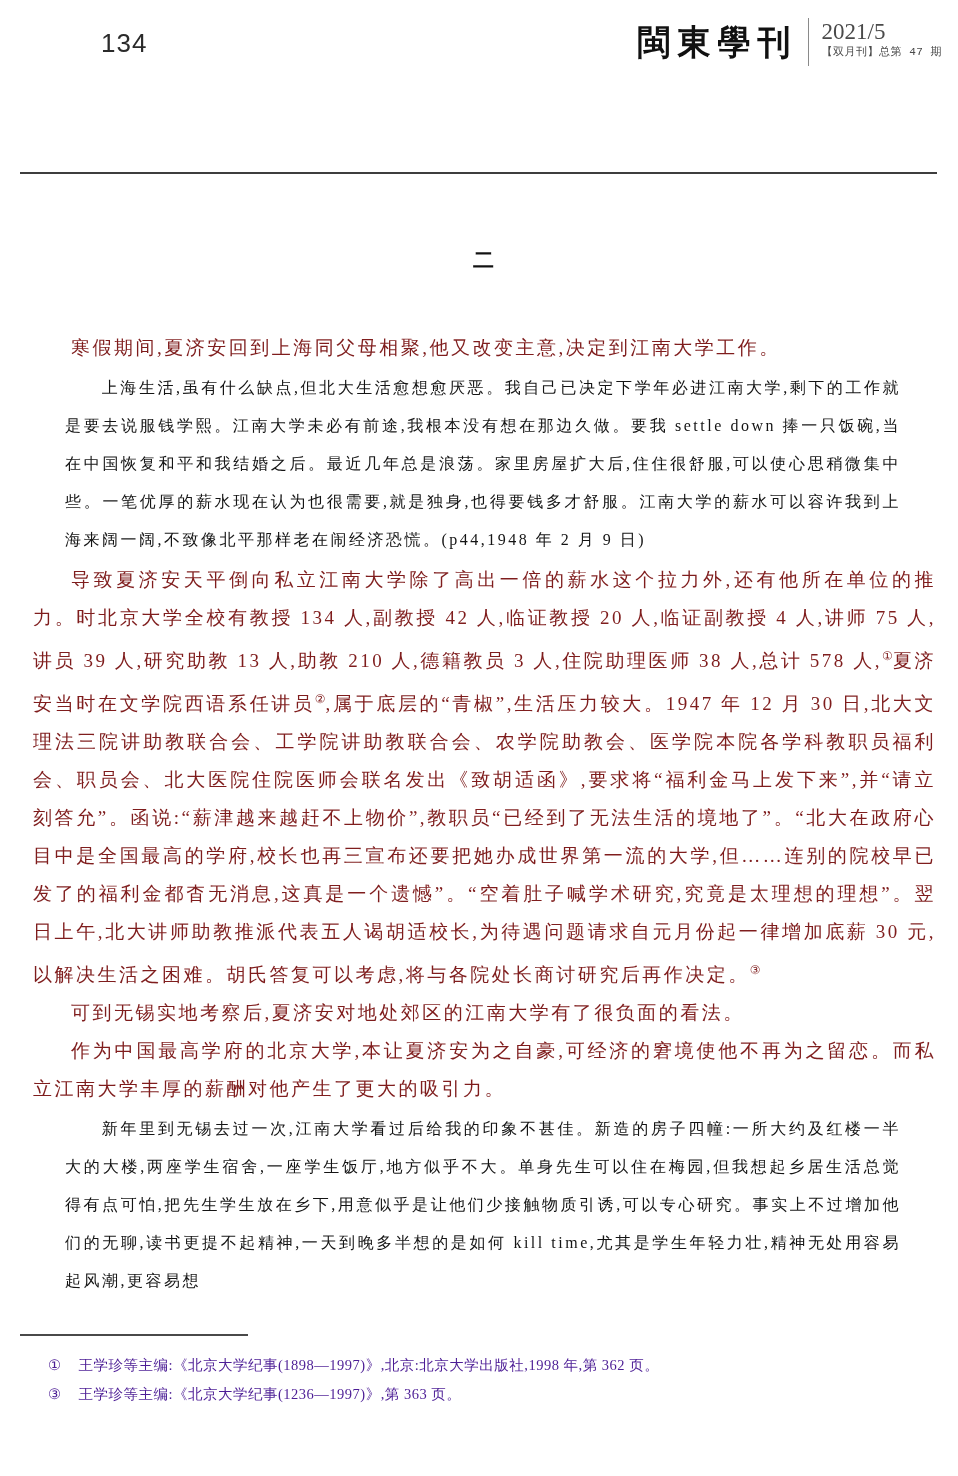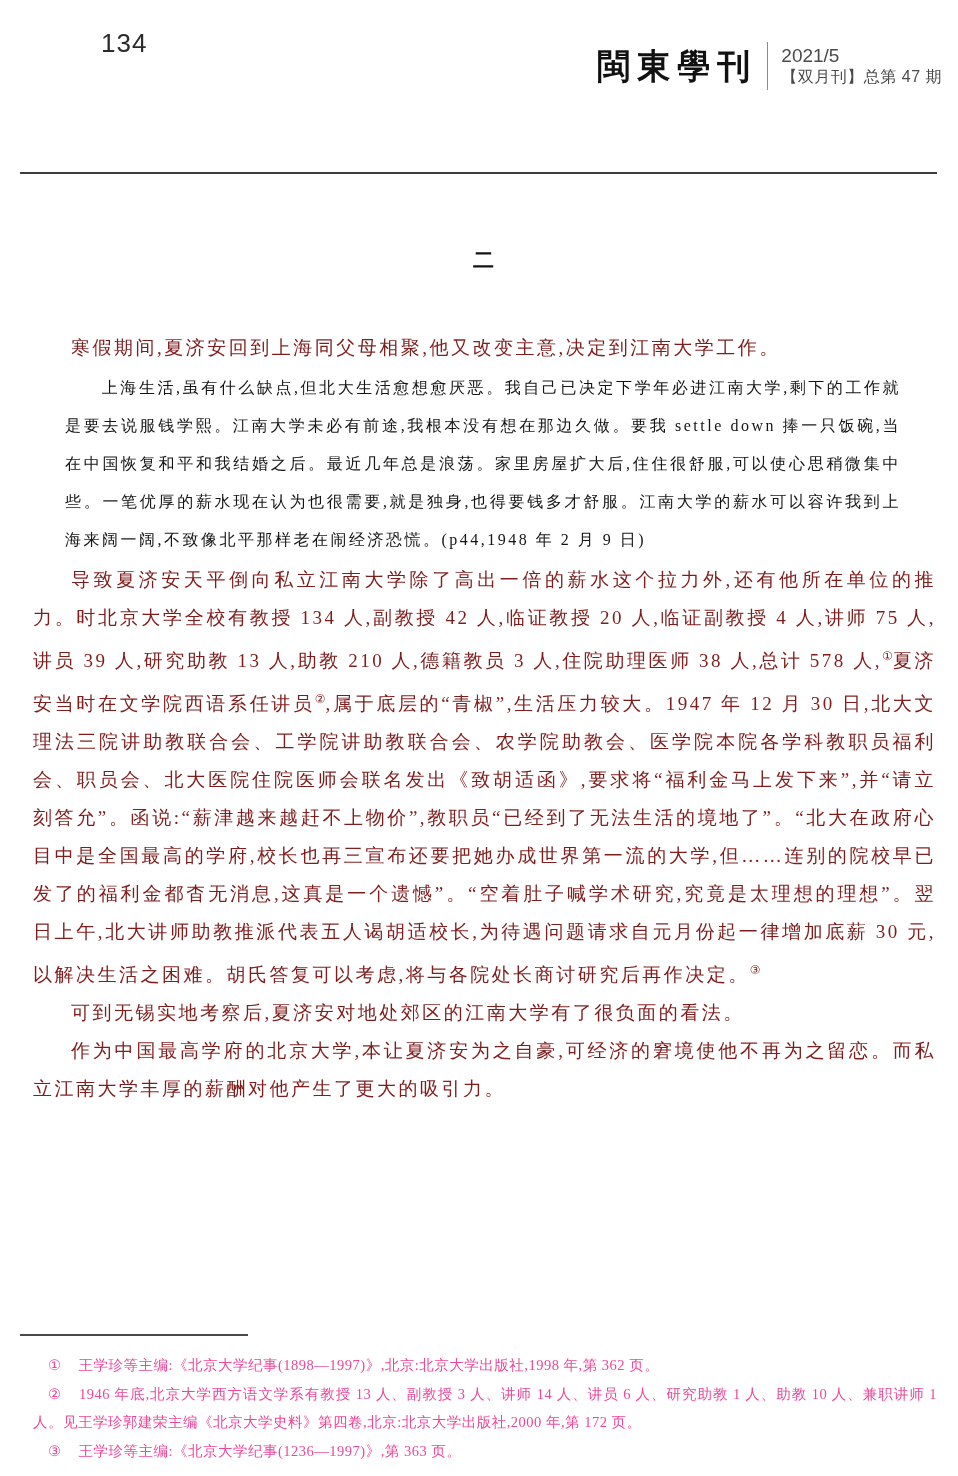--- a/index.html
+++ b/index.html
@@ -12,38 +12,38 @@
     color:#1a1a1a;
   }
   
   .page-number{
     position:absolute;left:101px;top:28px;
     font-family:"Liberation Sans","DejaVu Sans",sans-serif;
     font-size:26px;letter-spacing:1px;color:#2b2b2b;
   }
   .masthead{
     position:absolute;top:18px;right:16px;
-    display:flex;align-items:center;margin-top:24px;
+    display:flex;align-items:center;
   }
   .journal-name{
     font-family:"Liberation Serif","DejaVu Serif",serif;
     font-weight:900;font-size:33px;letter-spacing:7px;
     color:#111;transform:scaleY(1.05);
     white-space:nowrap;
   }
   .masthead-divider{
     width:1px;height:48px;background:#8a8a8a;
     margin:0 13px 0 10px;
   }
   .issue-info{
     font-family:"Liberation Sans","DejaVu Sans",sans-serif;
     color:#4a4a4a;line-height:21px;white-space:nowrap;
   }
-  .issue-line1{font-size:19px;}
-  .issue-line2{font-size:16px;letter-spacing:0.5px;}
+  .issue-line1{font-size:23px;font-family:Liberation Serif, serif;}
+  .issue-line2{font-size:11px;letter-spacing:0.5px;font-family:Liberation Mono, monospace;}
   .header-rule{
     position:absolute;left:20px;top:172px;
     width:917px;height:2px;background:#3d3d3d;
   }
   
   .content{
     position:absolute;left:33px;top:245px;width:903px;
   }
   .section-title{
     margin:0 0 54px 0;
@@ -77,21 +77,21 @@
     width:228px;height:2px;background:#4a4a4a;
   }
   .footnotes{
     position:absolute;left:33px;top:1351px;width:904px;
   }
   .fn{
     margin:0;
     font-size:14.5px;line-height:28.5px;letter-spacing:0.5px;
     text-align:justify;
     text-indent:15px;
-    color:#ec4899;
+    color:#4c1d95;
   }
   .fn-label{margin-right:17px;}
 </style>
 </head>
 <body>
 
 <div id="page">
 
   <div class="page-number">134</div>
 
@@ -107,23 +107,23 @@
   <div class="header-rule"></div>
 
   <div class="content">
     <h2 class="section-title">二</h2>
     <div id="body-blocks">
         <p class="para"><span>寒假期间,夏济安回到上海同父母相聚,他又改变主意,决定到江南大学工作。</span></p>
         <p class="quote"><span>上海生活,虽有什么缺点,但北大生活愈想愈厌恶。我自己已决定下学年必进江南大学,剩下的工作就是要去说服钱学熙。江南大学未必有前途,我根本没有想在那边久做。要我 settle down 捧一只饭碗,当在中国恢复和平和我结婚之后。最近几年总是浪荡。家里房屋扩大后,住住很舒服,可以使心思稍微集中些。一笔优厚的薪水现在认为也很需要,就是独身,也得要钱多才舒服。江南大学的薪水可以容许我到上海来阔一阔,不致像北平那样老在闹经济恐慌。(p44,1948 年 2 月 9 日)</span></p>
         <p class="para"><span>导致夏济安天平倒向私立江南大学除了高出一倍的薪水这个拉力外,还有他所在单位的推力。时北京大学全校有教授 134 人,副教授 42 人,临证教授 20 人,临证副教授 4 人,讲师 75 人,讲员 39 人,研究助教 13 人,助教 210 人,德籍教员 3 人,住院助理医师 38 人,总计 578 人,</span><span class="sup">①</span><span>夏济安当时在文学院西语系任讲员</span><span class="sup">②</span><span>,属于底层的“青椒”,生活压力较大。1947 年 12 月 30 日,北大文理法三院讲助教联合会、工学院讲助教联合会、农学院助教会、医学院本院各学科教职员福利会、职员会、北大医院住院医师会联名发出《致胡适函》,要求将“福利金马上发下来”,并“请立刻答允”。函说:“薪津越来越赶不上物价”,教职员“已经到了无法生活的境地了”。“北大在政府心目中是全国最高的学府,校长也再三宣布还要把她办成世界第一流的大学,但……连别的院校早已发了的福利金都杳无消息,这真是一个遗憾”。“空着肚子喊学术研究,究竟是太理想的理想”。翌日上午,北大讲师助教推派代表五人谒胡适校长,为待遇问题请求自元月份起一律增加底薪 30 元,以解决生活之困难。胡氏答复可以考虑,将与各院处长商讨研究后再作决定。</span><span class="sup">③</span></p>
         <p class="para"><span>可到无锡实地考察后,夏济安对地处郊区的江南大学有了很负面的看法。</span></p>
         <p class="para"><span>作为中国最高学府的北京大学,本让夏济安为之自豪,可经济的窘境使他不再为之留恋。而私立江南大学丰厚的薪酬对他产生了更大的吸引力。</span></p>
+        <p class="quote"><span>新年里到无锡去过一次,江南大学看过后给我的印象不甚佳。新造的房子四幢:一所大约及红楼一半大的大楼,两座学生宿舍,一座学生饭厅,地方似乎不大。单身先生可以住在梅园,但我想起乡居生活总觉得有点可怕,把先生学生放在乡下,用意似乎是让他们少接触物质引诱,可以专心研究。事实上不过增加他们的无聊,读书更提不起精神,一天到晚多半想的是如何 kill time,尤其是学生年轻力壮,精神无处用容易起风潮,更容易想</span></p>
       </div>
   </div>
 
   <div class="fn-rule"></div>
   <div class="footnotes" id="footnotes">
       <p class="fn"><span class="fn-label">①</span><span>王学珍等主编:《北京大学纪事(1898—1997)》,北京:北京大学出版社,1998 年,第 362 页。</span></p>
-      <p class="fn"><span class="fn-label">②</span><span>1946 年底,北京大学西方语文学系有教授 13 人、副教授 3 人、讲师 14 人、讲员 6 人、研究助教 1 人、助教 10 人、兼职讲师 1 人。见王学珍郭建荣主编《北京大学史料》第四卷,北京:北京大学出版社,2000 年,第 172 页。</span></p>
       <p class="fn"><span class="fn-label">③</span><span>王学珍等主编:《北京大学纪事(1236—1997)》,第 363 页。</span></p>
     </div>
 
 </div>
 
 </body></html>

